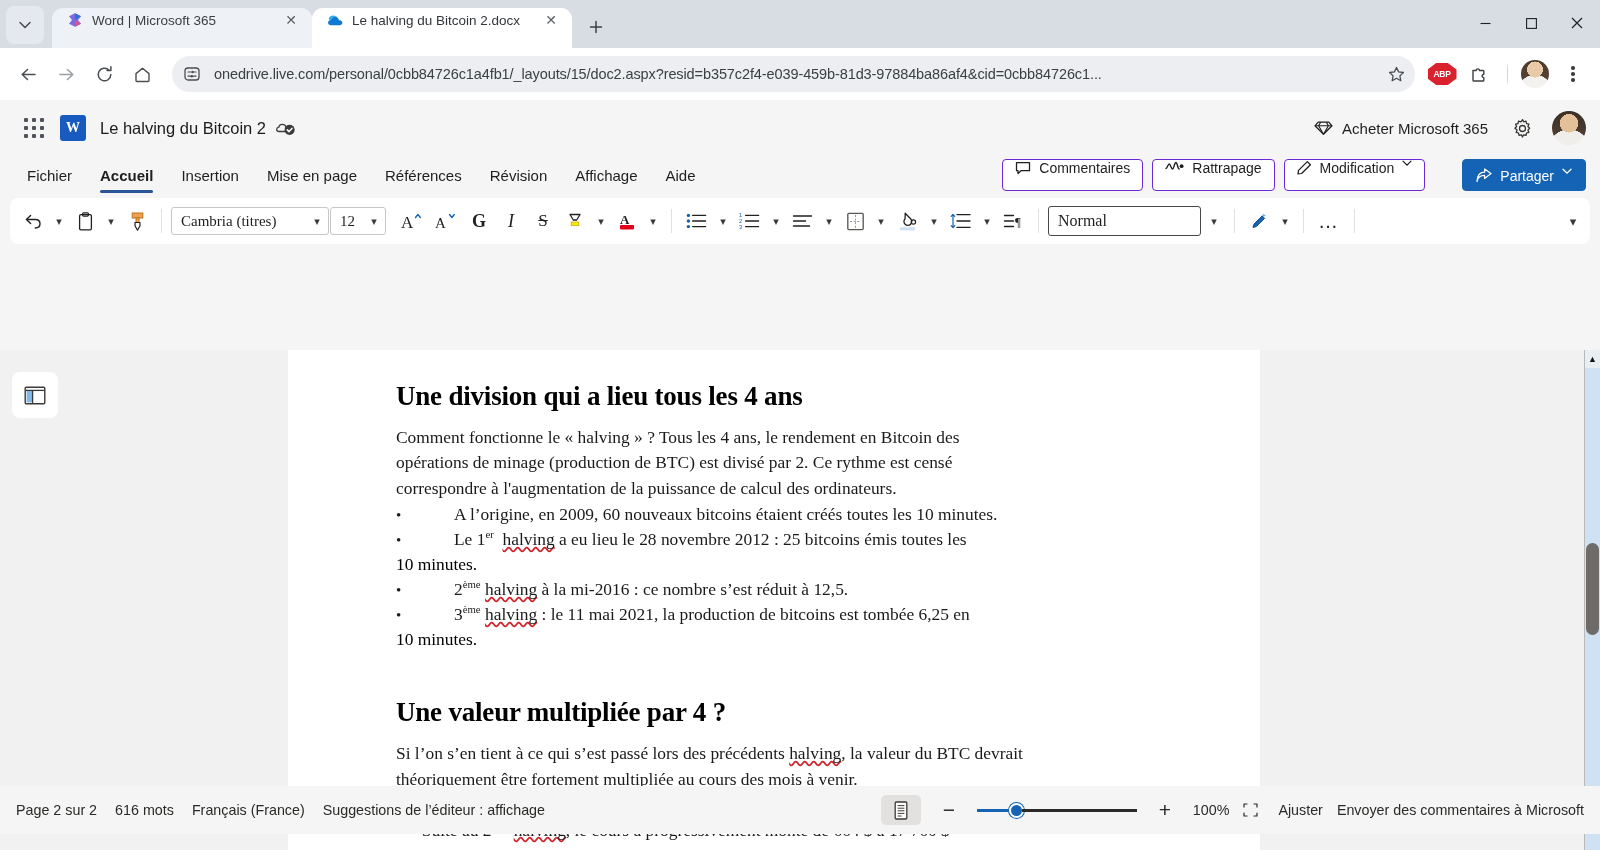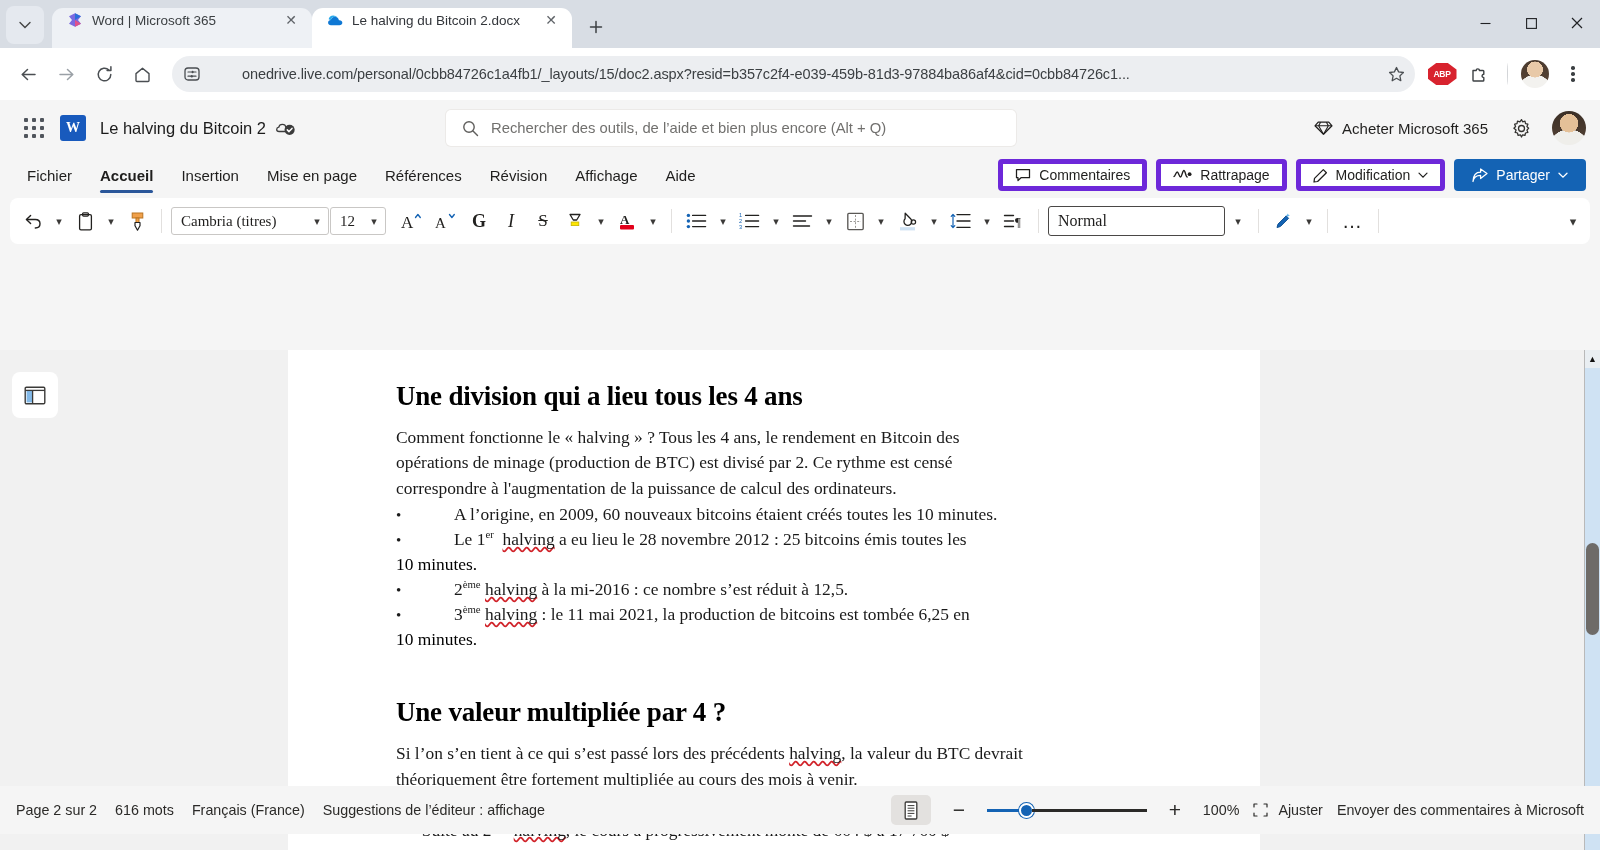--- a/index.html
+++ b/index.html
@@ -61,21 +61,21 @@
   .omnibox {
     flex:1; height:36px; margin:0 8px 0 10px; background:#eceef1; border-radius:19px;
     display:flex; align-items:center; padding:0 4px 0 6px; gap:8px;
   }
   .omnibox .siteinfo {
     width:28px;height:28px;border-radius:50%;display:flex;align-items:center;justify-content:center;
     color:#4a4e52;
   }
   .omnibox .url {
     flex:1; font-size:14.5px; color:#3c4043; white-space:nowrap; overflow:hidden;
-    text-overflow:clip; letter-spacing:-0.1px;margin-left:28px;
+    text-overflow:clip; letter-spacing:-0.1px;
   }
   .omnibox .star { width:30px;height:30px;display:flex;align-items:center;justify-content:center; color:#4a4e52; font-size:17px;}
   .ext-icons { display:flex; align-items:center; gap:4px; }
   .ext-icons > div { width:34px;height:34px;border-radius:50%;display:flex;align-items:center;justify-content:center;}
   .abp {
     width:29px;height:22px;background:#d8232e;color:#fff;font-size:8.5px;font-weight:bold;
     display:flex;align-items:center;justify-content:center;
     clip-path: polygon(30% 0, 70% 0, 100% 30%, 100% 70%, 70% 100%, 30% 100%, 0 70%, 0 30%);
     letter-spacing:-0.3px;
   }
@@ -119,22 +119,22 @@
   }
 
   .ribbon-tabs { height:38px; display:flex; align-items:center; padding:0 14px; gap:2px; }
   .rtab { padding:5px 13px; font-size:15px; color:#1f1e1d; border-radius:4px; }
   .rtab.active { font-weight:bold; position:relative; }
   .rtab.active::after {
     content:''; position:absolute; left:13px; right:13px; bottom:-4px; height:2.5px; background:#2b579a; border-radius:2px;
   }
   .ribbon-right { margin-left:auto; display:flex; align-items:center; gap:9px; }
   .rbtn {
-    height:32px; border:5px solid #6d28d9; background:#fff; border-radius:4px;
-    display:flex; align-items:center; gap:8px; padding:0 12px; font-size:14px; color:#1f1e1d;
+    height:32px; border:1px solid #6d28d9; background:#fff; border-radius:4px;
+    display:flex; gap:8px; padding:0 12px; font-size:14px; color:#1f1e1d;
   }
   .rbtn.primary { background:#1463b4; border-color:#1463b4; color:#fff; }
 
   .ribbon {
     margin:4px 10px 0 10px; height:46px; background:#fff; border-radius:8px;
     display:flex; align-items:center; padding:0 8px; gap:2px;
   }
   .ri { height:32px; min-width:30px; border-radius:4px; display:flex; align-items:center; justify-content:center; padding:0 5px; color:#22211f; font-size:17px;}
   .ri.caret { min-width:18px; font-size:11px; color:#3b3a38; padding:0 3px;}
   .sep { width:1px; height:24px; background:#e2e0de; margin:0 7px; }
@@ -142,21 +142,21 @@
     height:28px; border:1px solid #c9c7c5; border-radius:3px; display:flex; align-items:center;
     background:#fff; font-family:"Liberation Serif", serif; font-size:15px; color:#1f1e1d;
   }
   .combo .val { padding:0 7px 0 9px; white-space:nowrap; }
   .combo .cv { width:22px; text-align:center; font-size:11px; font-family:"Liberation Sans",sans-serif; color:#3b3a38;}
   .combo.font { width:158px; }
   .combo.font .val { flex:1; }
   .combo.size { width:56px; margin-left:-1px; }
   .combo.size .val { flex:1; }
   .style-box {
-    height:30px; width:177px; border:1.4px solid #4a4846; border-radius:3px; background:#fff;
+    height:30px; width:153px; border:1.4px solid #4a4846; border-radius:3px; background:#fff;
     display:flex;align-items:center; padding:0 9px; font-family:"Liberation Serif", serif; font-size:16px; color:#1f1e1d;
   }
   .style-caret { width:22px;height:30px;display:flex;align-items:center;justify-content:center;font-size:11px;color:#3b3a38;}
 
   
   .canvas { position:absolute; left:0; top:250px; width:1600px; height:552px; background:#f1f1f1; }
   .sidepanel-btn {
     position:absolute; left:12px; top:22px; width:46px;height:46px; background:#fff; border-radius:8px;
     display:flex; align-items:center; justify-content:center;
   }
@@ -341,27 +341,20 @@
       <div class="word-logo">W</div>
       <div class="doc-title">Le halving du Bitcoin 2</div>
       <div class="saved-icon">
         <svg width="22" height="18" viewBox="0 0 22 18">
           <path d="M5.5 12.5h5.8c1.3 0 2.4-1 2.4-2.2s-1.1-2.2-2.4-2.2h-.4C10.6 6.4 9.1 5.3 7.4 5.3c-1.8 0-3.3 1.2-3.6 2.9C2.6 8.4 1.7 9.3 1.7 10.4c0 1.2 1.1 2.1 2.4 2.1z" fill="none" stroke="#3b3b3b" stroke-width="1.3"></path>
           <circle cx="14.6" cy="10.8" r="5.1" fill="#3b3b3b"></circle>
           <path d="M12.3 10.9l1.7 1.7 3-3.2" stroke="#fff" stroke-width="1.5" fill="none" stroke-linecap="round" stroke-linejoin="round"></path>
         </svg>
       </div>
 
-      <div class="searchbox">
-        <svg width="17" height="17" viewBox="0 0 17 17">
-            <circle cx="7" cy="7" r="5.2" fill="none" stroke="#5f5e5c" stroke-width="1.4"></circle>
-            <path d="M11 11l4.5 4.5" stroke="#5f5e5c" stroke-width="1.4" stroke-linecap="round"></path>
-          </svg>
-        <span class="ph">Rechercher des outils, de l’aide et bien plus encore (Alt + Q)</span>
-      </div>
 
       <div class="buy365">
         <svg width="19" height="16" viewBox="0 0 19 16">
           <path d="M4.2 2.2h10.6l3.2 3.6-8.5 8.4L1 5.8z" fill="none" stroke="#201f1e" stroke-width="1.25" stroke-linejoin="round"></path>
           <path d="M1 5.8h17M6.6 2.2l-2 3.6 4.9 8.4M12.4 2.2l2 3.6-4.9 8.4" fill="none" stroke="#201f1e" stroke-width="1.1"></path>
         </svg>
         <span>Acheter Microsoft 365</span>
       </div>
       <div class="gear-btn">
         <svg width="21" height="21" viewBox="0 0 21 21">
@@ -398,21 +391,21 @@
         </div>
         <div class="rbtn">
           <svg width="15" height="15" viewBox="0 0 15 15">
               <path d="M10.3 1.6l3.1 3.1L4.6 13.5 1 14l.5-3.6z" fill="none" stroke="#1f1e1d" stroke-width="1.25" stroke-linejoin="round"></path>
             </svg>
           <span>Modification</span>
           <svg width="10" height="7" viewBox="0 0 10 7">
               <path d="M1 1.2L5 5.2L9 1.2" stroke="#1f1e1d" stroke-width="1.2" fill="none" stroke-linecap="round"></path>
             </svg>
         </div>
-        <div class="rbtn primary" style="padding:8px 13px;">
+        <div class="rbtn primary" style="padding:8px 13px;margin-left:28px;">
           <svg width="16" height="15" viewBox="0 0 16 15">
               <path d="M1 13.5c.6-4.2 3.8-6.1 7.6-6.1V10.6L15 5.6 8.6 1v3.2C4 4.2 1.2 7.8 1 13.5z" fill="none" stroke="#fff" stroke-width="1.25" stroke-linejoin="round"></path>
             </svg>
           <span>Partager</span>
           <svg width="10" height="7" viewBox="0 0 10 7">
               <path d="M1 1.2L5 5.2L9 1.2" stroke="#fff" stroke-width="1.3" fill="none" stroke-linecap="round"></path>
             </svg>
         </div>
       </div>
     </div>
@@ -625,21 +618,21 @@
           </svg>
         </div>
         <span class="plusminus">−</span>
         <div class="zoom-slider">
           <span class="zs-track left"></span>
           <span class="zs-knob"></span>
           <span class="zs-track"></span>
         </div>
         <span class="plusminus">+</span>
         <span>100%</span>
-        <span style="display:flex;align-items:center;gap:10px;">
+        <span style="display:flex;align-items:center;gap:20px;">
           <svg width="15" height="14" viewBox="0 0 15 14">
               <path d="M1 4V1h3M14 4V1h-3M1 10v3h3M14 10v3h-3" fill="none" stroke="#2b2a28" stroke-width="1.2" stroke-linecap="round" stroke-linejoin="round"></path>
             </svg>
           <span>Ajuster</span>
         </span>
         <span>Envoyer des commentaires à Microsoft</span>
       </div>
     </div>
 
   </div>

